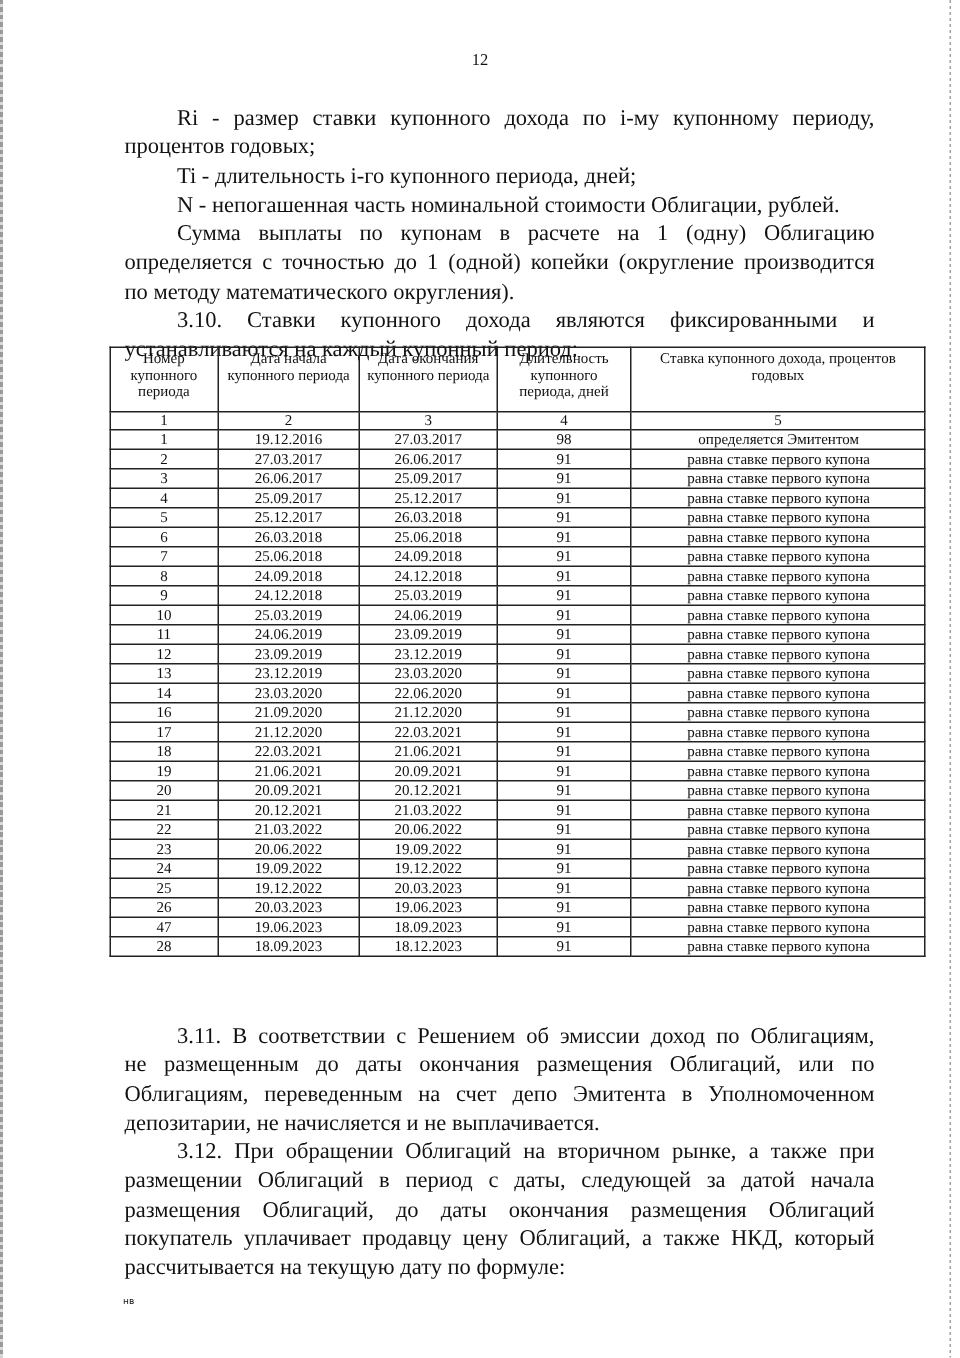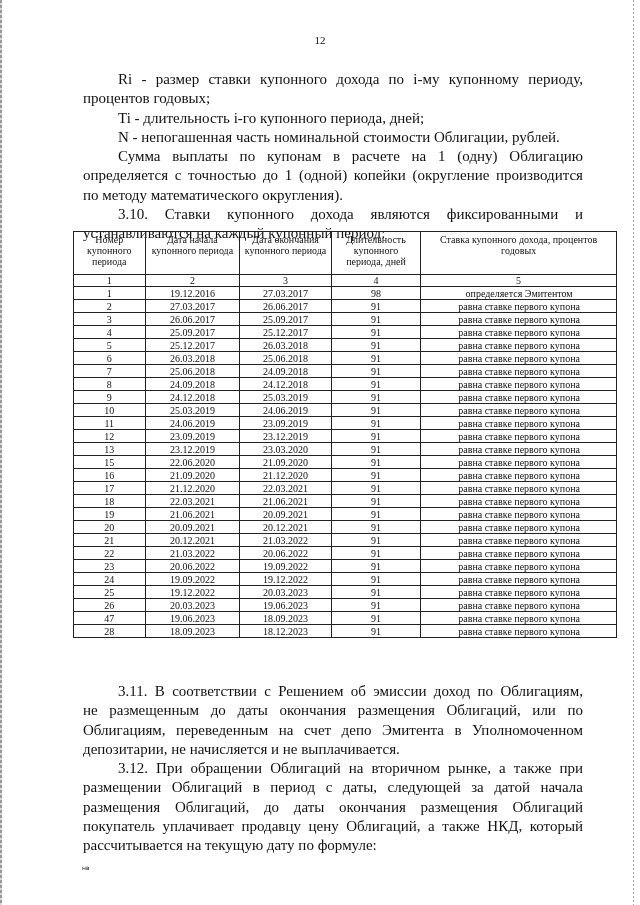--- a/index.html
+++ b/index.html
@@ -171,23 +171,23 @@
         <td class="rate">равна ставке первого купона</td>
       </tr>
       <tr>
         <td>13</td>
         <td>23.12.2019</td>
         <td>23.03.2020</td>
         <td>91</td>
         <td class="rate">равна ставке первого купона</td>
       </tr>
       <tr>
-        <td>15</td>
+        <td>14</td>
+        <td>23.03.2020</td>
         <td>22.06.2020</td>
-        <td>21.09.2020</td>
         <td>91</td>
         <td class="rate">равна ставке первого купона</td>
       </tr>
       <tr>
         <td>16</td>
         <td>21.09.2020</td>
         <td>21.12.2020</td>
         <td>91</td>
         <td class="rate">равна ставке первого купона</td>
       </tr>

